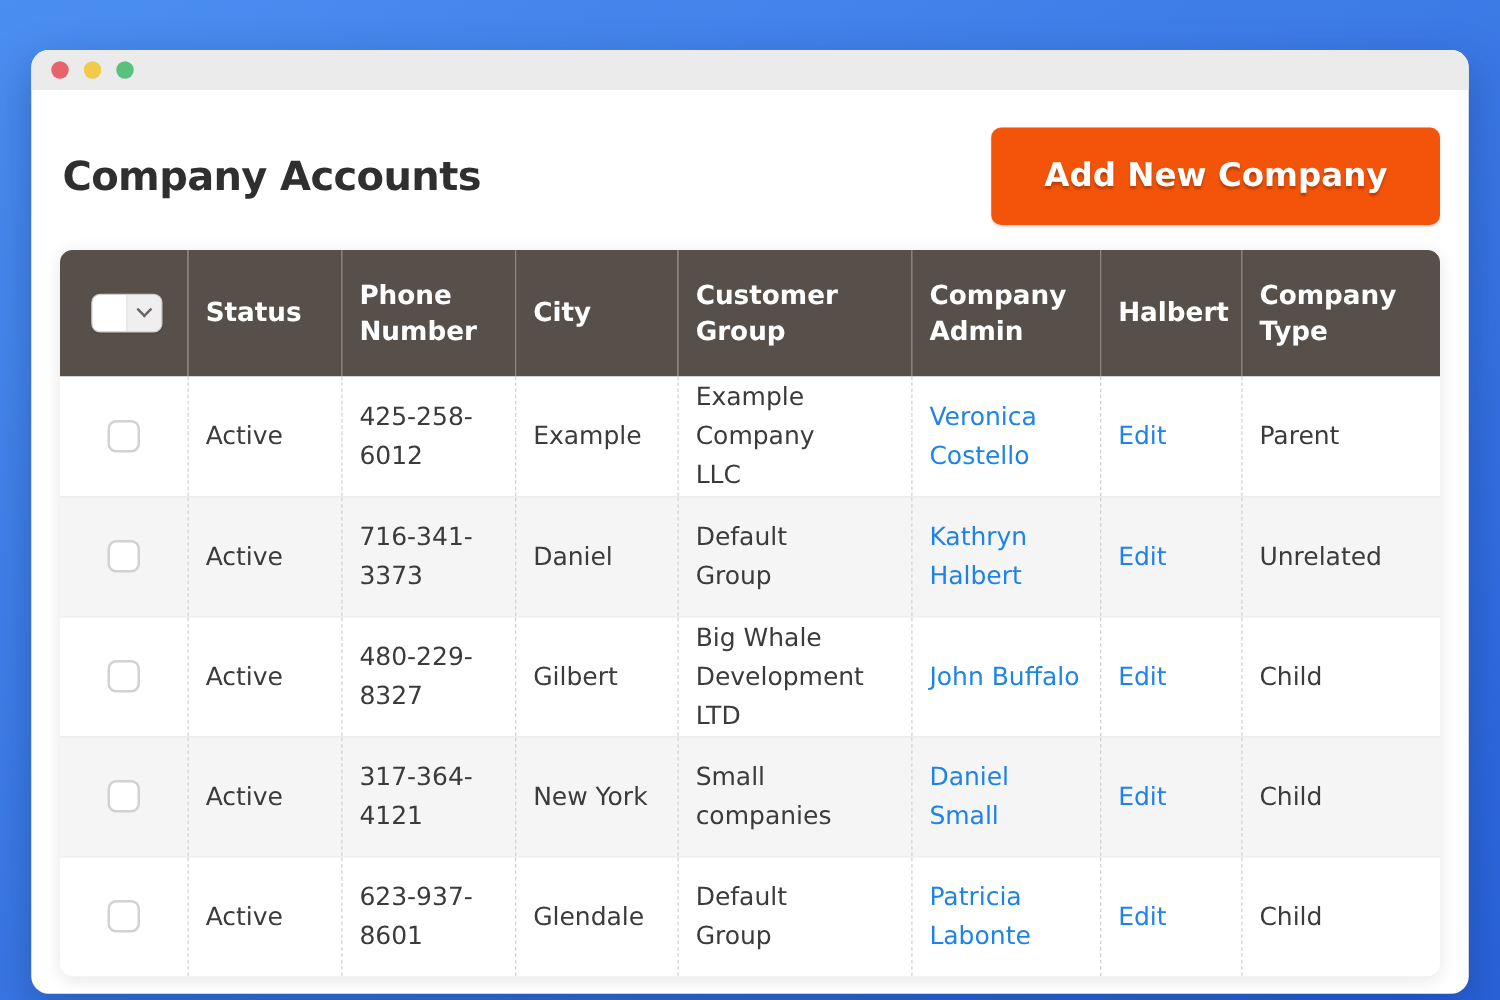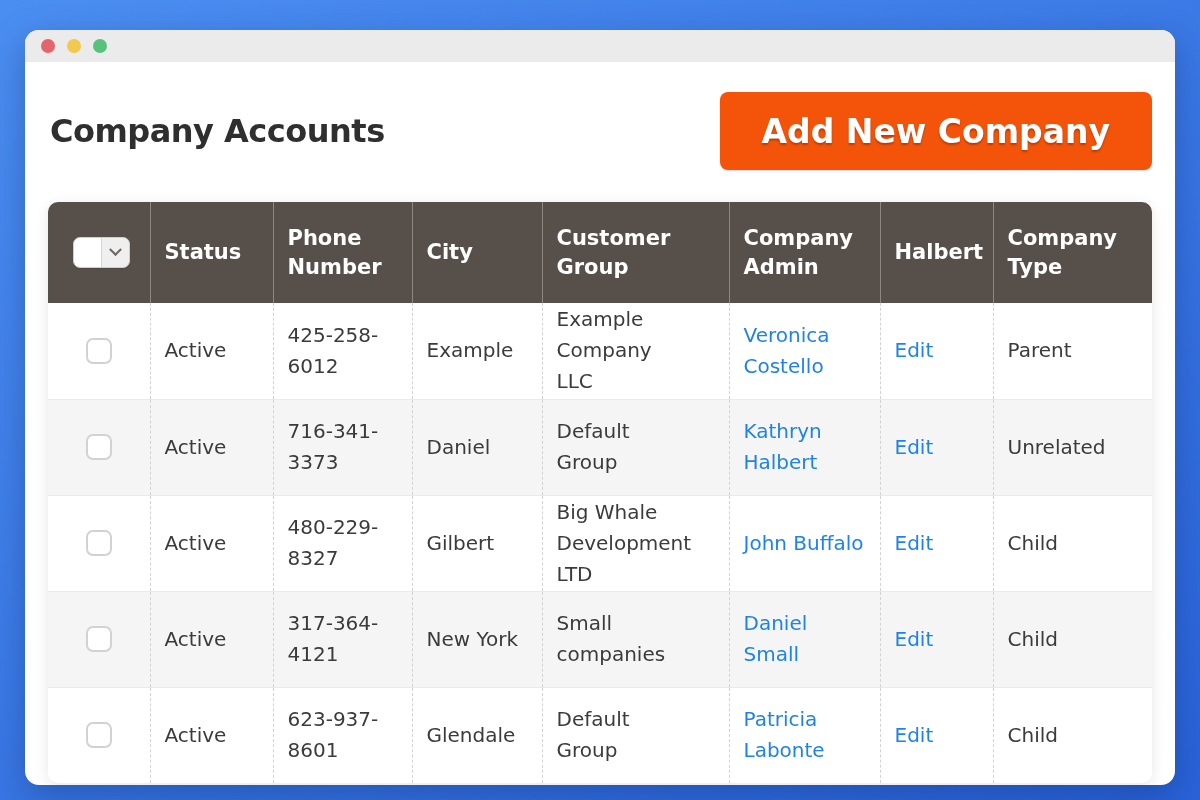--- a/index.html
+++ b/index.html
@@ -9,47 +9,47 @@
     --bg1:#4b8ef1;
     --bg2:#2a62d9;
   }
   *{margin:0;padding:0;box-sizing:border-box;}
   html,body{width:1200px;height:800px;overflow:hidden;}
   body{
     font-family:"DejaVu Sans","Liberation Sans",sans-serif;
     background:linear-gradient(150deg,var(--bg1) 0%,var(--bg2) 100%);
   }
   .window{
-    position:absolute;left:25px;top:30px;width:1150px;height:755px;
+    position:absolute;left:25px;top:40px;width:1150px;height:755px;
     background:#ffffff;border-radius:14px;overflow:hidden;
     box-shadow:0 12px 34px rgba(10,40,100,.35);
   }
   .titlebar{
     height:32px;background:#ebebec;display:flex;align-items:center;
     padding-left:16px;gap:12px;
   }
   .dot{width:14px;height:14px;border-radius:50%;}
   .content{padding:0 23px;}
   .page-head{
     margin-top:30px;height:78px;
     display:flex;align-items:center;justify-content:space-between;
   }
   .page-title{
     font-size:32px;font-weight:700;color:#2f2f2f;letter-spacing:-0.5px;
     padding-left:2px;
   }
   .add-btn{
     background:var(--accent);color:#fff;border:none;border-radius:8px;
-    font-family:inherit;font-weight:700;font-size:33px;
+    font-family:inherit;font-weight:700;font-size:26px;
     padding:0 42px;height:78px;cursor:pointer;
     text-shadow:0 2px 2px rgba(110,35,0,.45);
     box-shadow:0 1px 2px rgba(0,0,0,.15);
   }
   .table-wrap{
-    margin-top:32px;border-radius:10px;overflow:hidden;
+    margin-top:20px;border-radius:10px;overflow:hidden;
     box-shadow:0 3px 14px rgba(0,0,0,.10);
   }
   table{width:1104px;border-collapse:collapse;table-layout:fixed;}
   col.c-select{width:102px;} col.c-status{width:123px;} col.c-phone{width:139px;}
   col.c-city{width:130px;} col.c-group{width:187px;} col.c-admin{width:151px;}
   col.c-action{width:113px;} col.c-type{width:159px;}
   thead th{
     background:var(--thead-bg);color:#fff;height:101px;
     font-size:21px;font-weight:600;text-align:left;
     padding:0 14px;vertical-align:middle;line-height:1.35;

